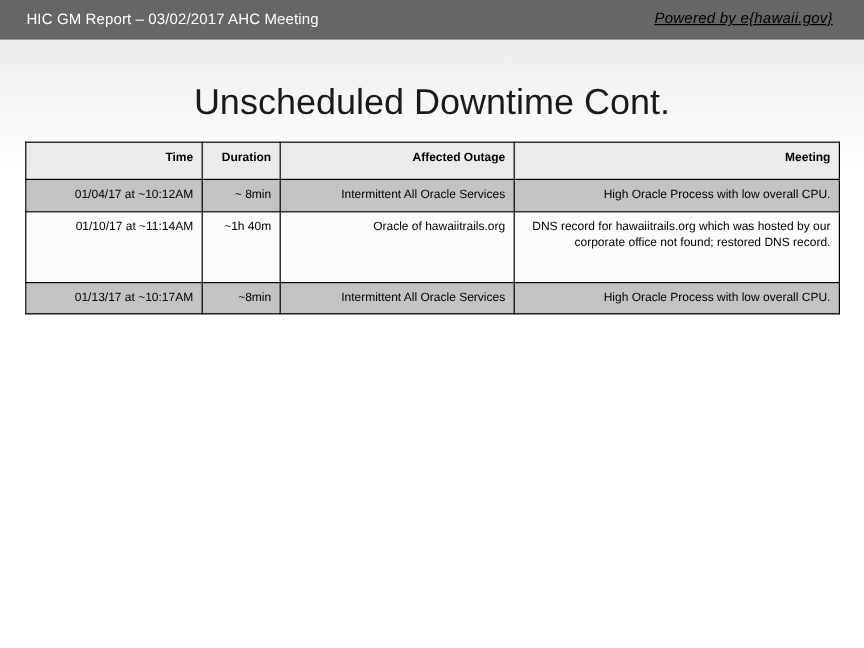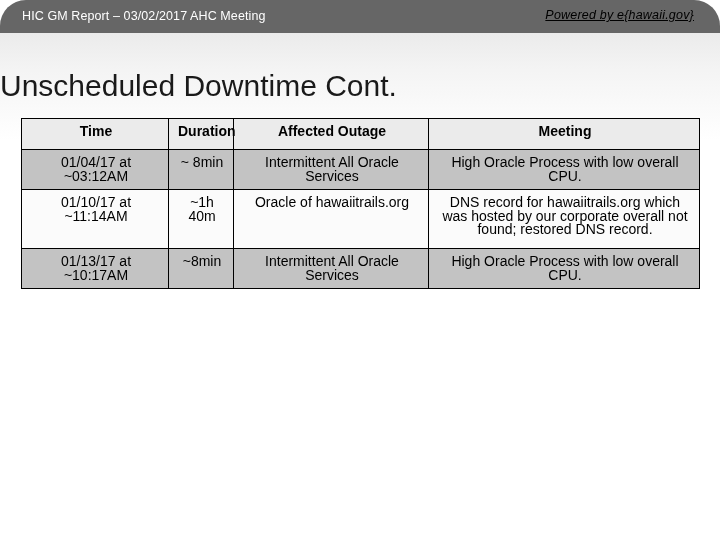--- a/index.html
+++ b/index.html
@@ -13,21 +13,20 @@
     overflow: hidden;
     font-family: "Liberation Sans", sans-serif;
     background: #ffffff;
   }
   .slide {
     position: relative;
     width: 720px;
     height: 540px;
     background: linear-gradient(to bottom, #e3e3e3 0px, #f4f4f4 70px, #ffffff 140px, #ffffff 100%);
     overflow: hidden;
-    border-radius: 26px;
   }
   
   .header-bar {
     position: absolute;
     left: 0;
     top: 0;
     width: 720px;
     height: 33px;
     background: #666666;
     box-sizing: border-box;
@@ -51,20 +50,21 @@
     white-space: nowrap;
     letter-spacing: 0.2px;
     text-decoration: underline;
   }
   
   .slide-title {
     position: absolute;
     left: 0;
     top: 68px;
     width: 720px;
+    text-align: center;
     font-size: 30px;
     color: #1a1a1a;
     font-weight: normal;
     letter-spacing: 0px;
     line-height: 36px;
   }
   
   .table-wrap {
     position: absolute;
     left: 21px;
@@ -75,24 +75,24 @@
     border-collapse: collapse;
     width: 678px;
     table-layout: fixed;
     border: 1.5px solid #000000;
   }
   table.downtime th,
   table.downtime td {
     border: 1.5px solid #000000;
     padding: 6px 7px 6px 9px;
     vertical-align: top;
-    font-size: 14px;
+    font-size: 10px;
     color: #000000;
     line-height: 13.5px;
-    text-align: center;
+    text-align: right;
   }
   table.downtime thead th {
     background: #ebebeb;
     font-weight: bold;
     height: 18px;
   }
   tr.row-shade td {
     background: #c3c3c3;
   }
   tr.row-plain td {
@@ -127,30 +127,30 @@
       <thead>
         <tr>
           <th>Time</th>
           <th>Duration</th>
           <th>Affected Outage</th>
           <th>Meeting</th>
         </tr>
       </thead>
       <tbody>
         <tr class="row-shade">
-          <td>01/04/17 at ~03:12AM</td>
+          <td>01/04/17 at ~10:12AM</td>
           <td>~ 8min</td>
           <td>Intermittent All Oracle Services</td>
           <td>High Oracle Process with low overall CPU.</td>
         </tr>
         <tr class="row-plain r2">
           <td>01/10/17 at ~11:14AM</td>
           <td>~1h 40m</td>
           <td>Oracle of hawaiitrails.org</td>
-          <td>DNS record for hawaiitrails.org which was hosted by our corporate overall not found; restored DNS record.</td>
+          <td>DNS record for hawaiitrails.org which was hosted by our corporate office not found; restored DNS record.</td>
         </tr>
         <tr class="row-shade">
           <td>01/13/17 at ~10:17AM</td>
           <td>~8min</td>
           <td>Intermittent All Oracle Services</td>
           <td>High Oracle Process with low overall CPU.</td>
         </tr>
       </tbody>
     </table>
   </div>

